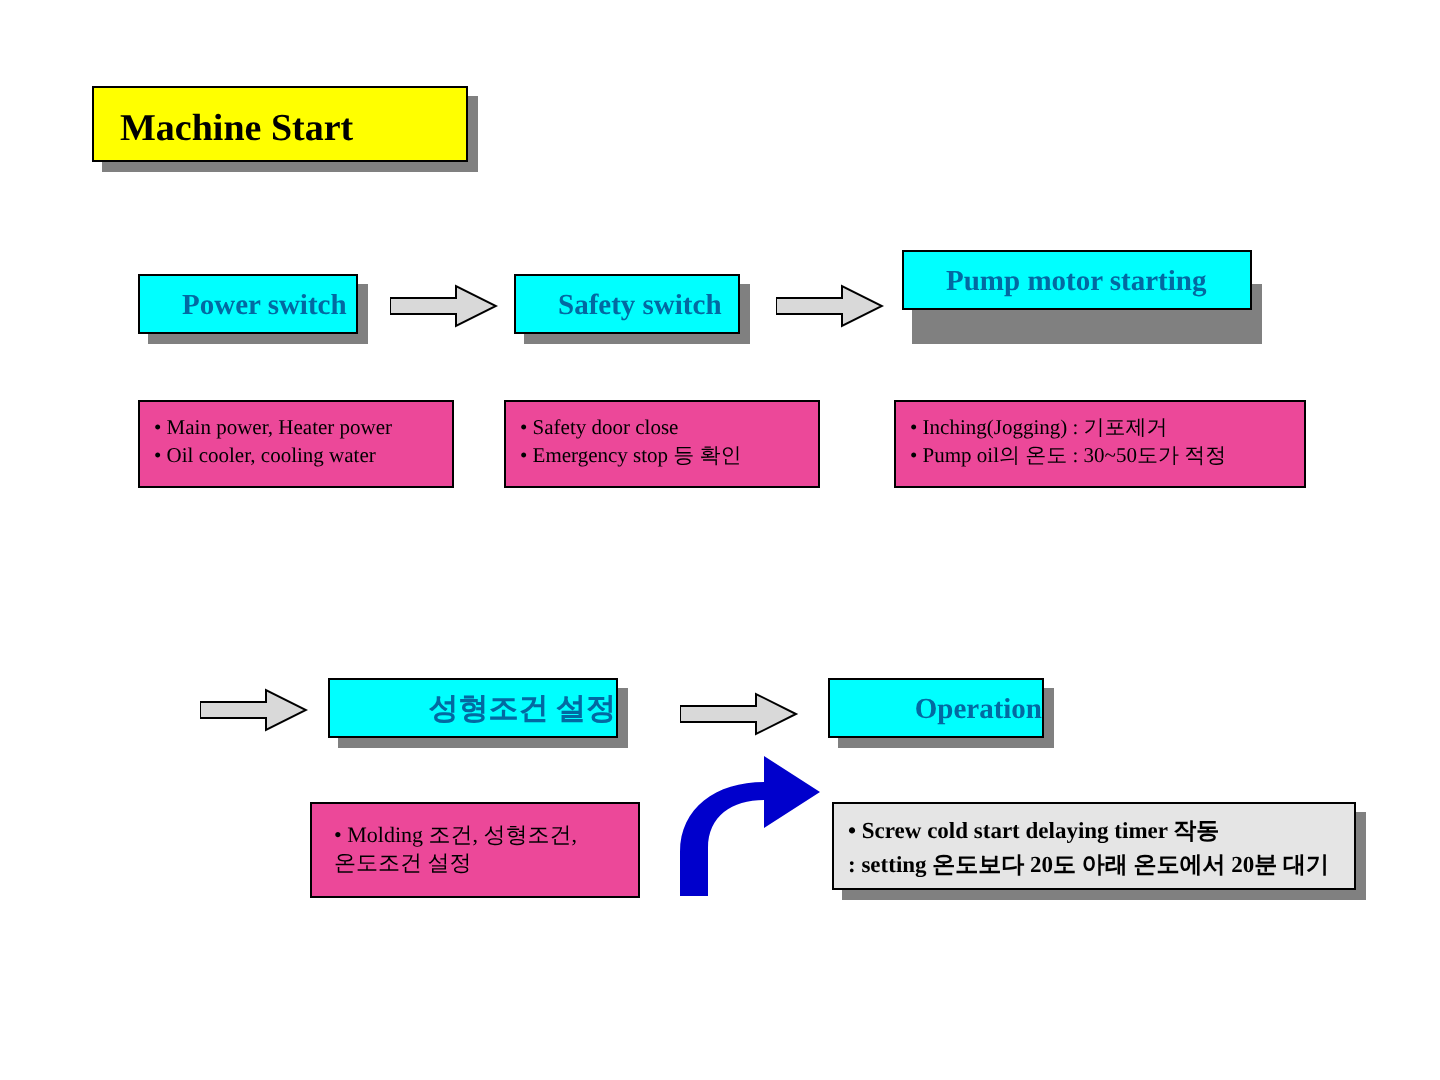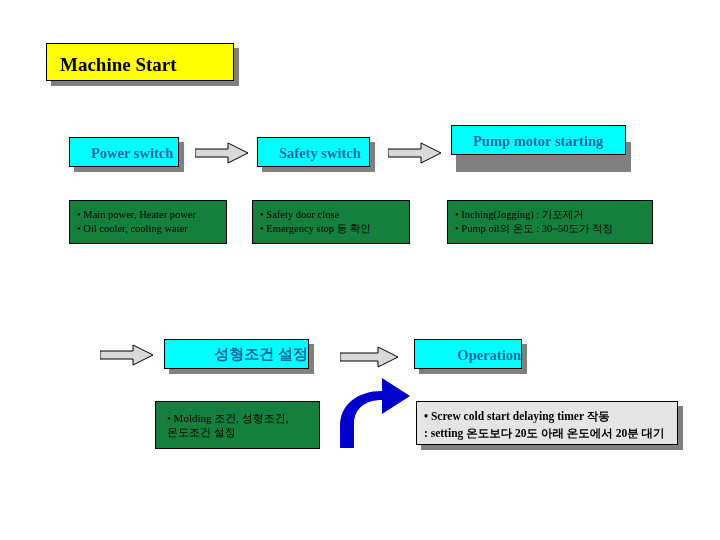--- a/index.html
+++ b/index.html
@@ -70,21 +70,21 @@
     margin-left: 15px;
   }
   .hdr-box.center .label {
     left: 0;
     right: 0;
     text-align: right;
   }
 
   
   .detail-box {
-    background: #15803d;
+    background: #ec4899;
     border: 1px solid #000000;
     z-index: 2;
   }
   .detail-box .txt {
     position: absolute;
     left: 7px;
     top: 7px;
     font-family: "Liberation Serif", serif;
     font-size: 10.5px;
     color: #000000;

